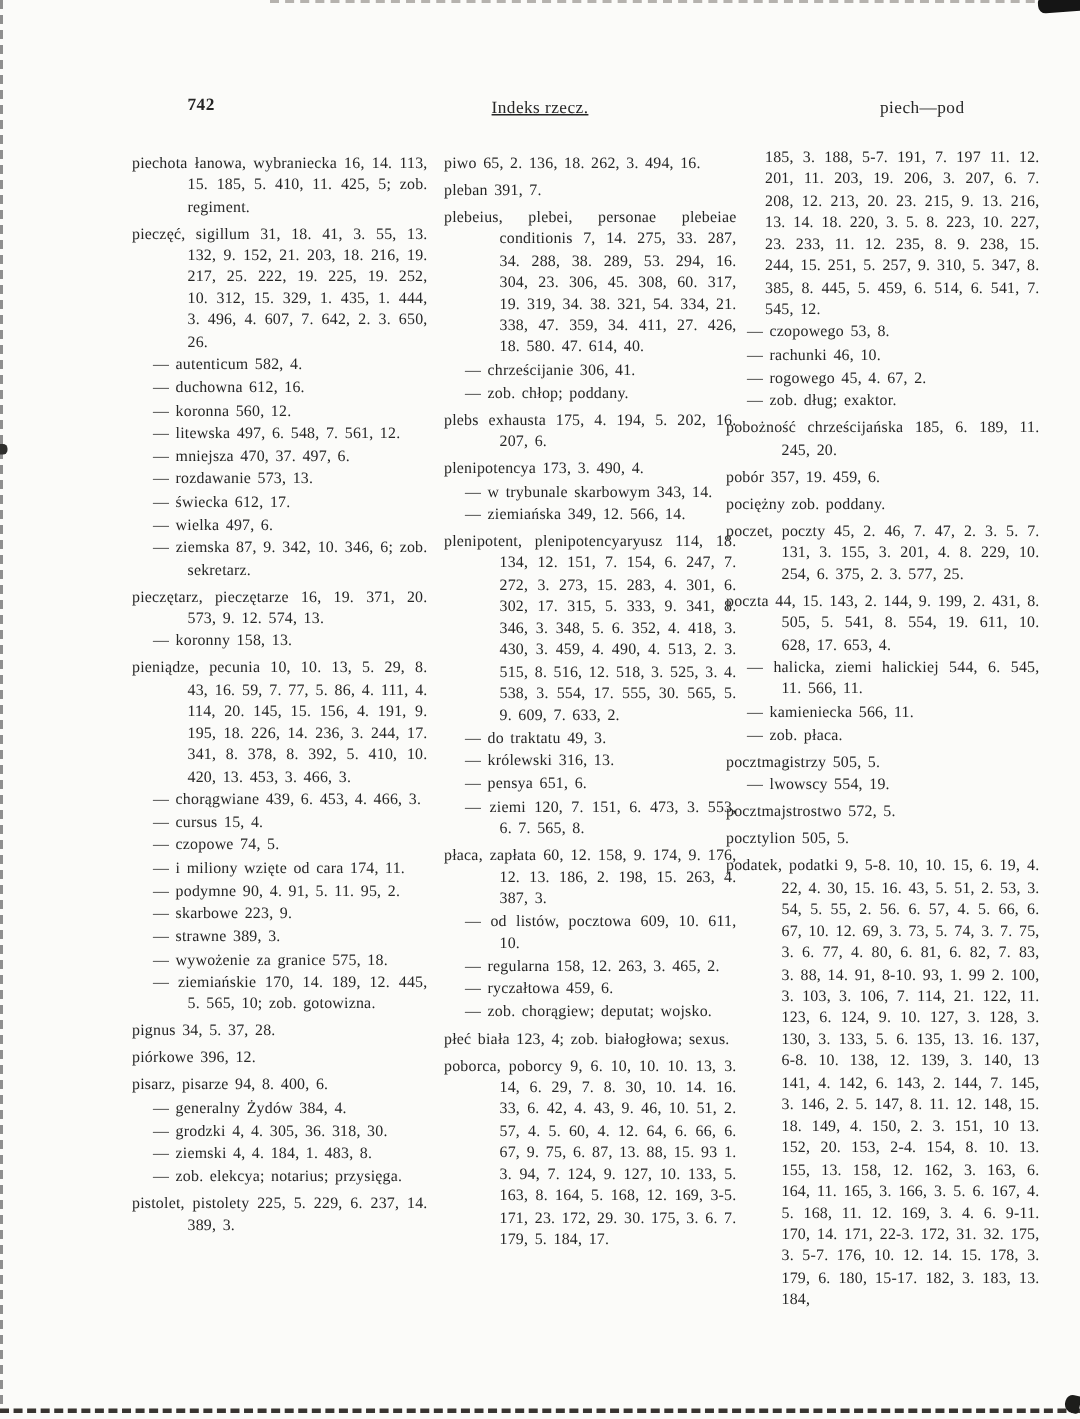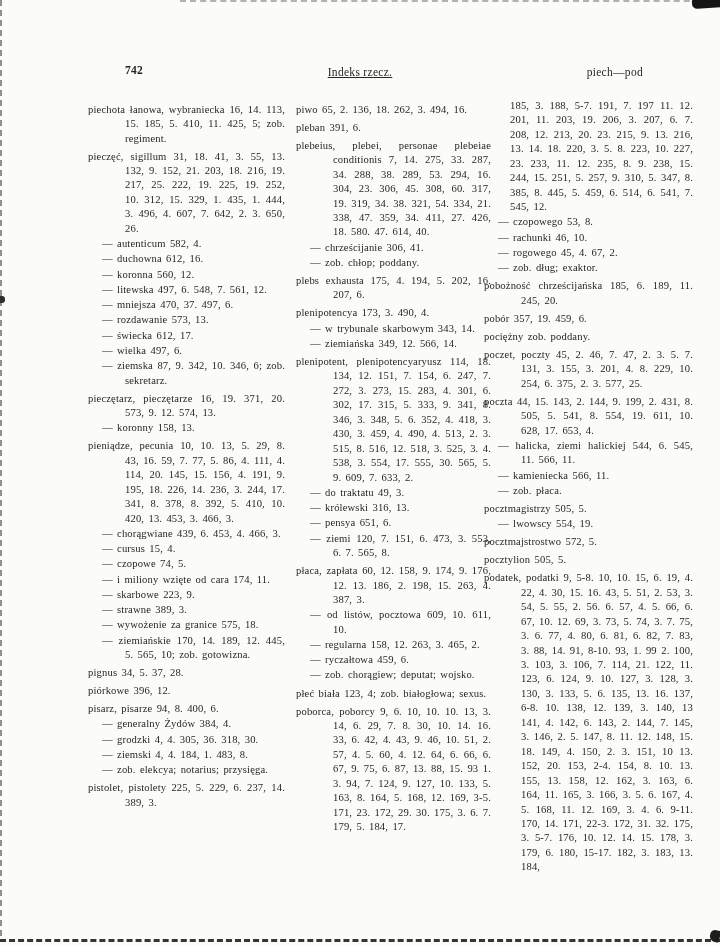--- a/index.html
+++ b/index.html
@@ -92,36 +92,37 @@
       <p class="entry dash">— świecka 612, 17.</p>
       <p class="entry dash">— wielka 497, 6.</p>
       <p class="entry dash">— ziemska 87, 9. 342, 10. 346, 6; zob. sekretarz.</p>
       <p class="entry main">pieczętarz, pieczętarze 16, 19. 371, 20. 573, 9. 12. 574, 13.</p>
       <p class="entry dash">— koronny 158, 13.</p>
       <p class="entry main">pieniądze, pecunia 10, 10. 13, 5. 29, 8. 43, 16. 59, 7. 77, 5. 86, 4. 111, 4. 114, 20. 145, 15. 156, 4. 191, 9. 195, 18. 226, 14. 236, 3. 244, 17. 341, 8. 378, 8. 392, 5. 410, 10. 420, 13. 453, 3. 466, 3.</p>
       <p class="entry dash">— chorągwiane 439, 6. 453, 4. 466, 3.</p>
       <p class="entry dash">— cursus 15, 4.</p>
       <p class="entry dash">— czopowe 74, 5.</p>
       <p class="entry dash">— i miliony wzięte od cara 174, 11.</p>
+      <p class="entry dash">— podymne 90, 4. 91, 5. 11. 95, 2.</p>
       <p class="entry dash">— skarbowe 223, 9.</p>
       <p class="entry dash">— strawne 389, 3.</p>
       <p class="entry dash">— wywożenie za granice 575, 18.</p>
       <p class="entry dash">— ziemiańskie 170, 14. 189, 12. 445, 5. 565, 10; zob. gotowizna.</p>
       <p class="entry main">pignus 34, 5. 37, 28.</p>
       <p class="entry main">piórkowe 396, 12.</p>
       <p class="entry main">pisarz, pisarze 94, 8. 400, 6.</p>
       <p class="entry dash">— generalny Żydów 384, 4.</p>
       <p class="entry dash">— grodzki 4, 4. 305, 36. 318, 30.</p>
       <p class="entry dash">— ziemski 4, 4. 184, 1. 483, 8.</p>
       <p class="entry dash">— zob. elekcya; notarius; przysięga.</p>
       <p class="entry main">pistolet, pistolety 225, 5. 229, 6. 237, 14. 389, 3.</p>
     </div>
   <div class="col col2">
       <p class="entry main">piwo 65, 2. 136, 18. 262, 3. 494, 16.</p>
-      <p class="entry main">pleban 391, 6.</p>
+      <p class="entry main">pleban 391, 7.</p>
       <p class="entry main">plebeius, plebei, personae plebeiae conditionis 7, 14. 275, 33. 287, 34. 288, 38. 289, 53. 294, 16. 304, 23. 306, 45. 308, 60. 317, 19. 319, 34. 38. 321, 54. 334, 21. 338, 47. 359, 34. 411, 27. 426, 18. 580. 47. 614, 40.</p>
       <p class="entry dash">— chrześcijanie 306, 41.</p>
       <p class="entry dash">— zob. chłop; poddany.</p>
       <p class="entry main">plebs exhausta 175, 4. 194, 5. 202, 16. 207, 6.</p>
       <p class="entry main">plenipotencya 173, 3. 490, 4.</p>
       <p class="entry dash">— w trybunale skarbowym 343, 14.</p>
       <p class="entry dash">— ziemiańska 349, 12. 566, 14.</p>
       <p class="entry main">plenipotent, plenipotencyaryusz 114, 18. 134, 12. 151, 7. 154, 6. 247, 7. 272, 3. 273, 15. 283, 4. 301, 6. 302, 17. 315, 5. 333, 9. 341, 8. 346, 3. 348, 5. 6. 352, 4. 418, 3. 430, 3. 459, 4. 490, 4. 513, 2. 3. 515, 8. 516, 12. 518, 3. 525, 3. 4. 538, 3. 554, 17. 555, 30. 565, 5. 9. 609, 7. 633, 2.</p>
       <p class="entry dash">— do traktatu 49, 3.</p>
       <p class="entry dash">— królewski 316, 13.</p>

